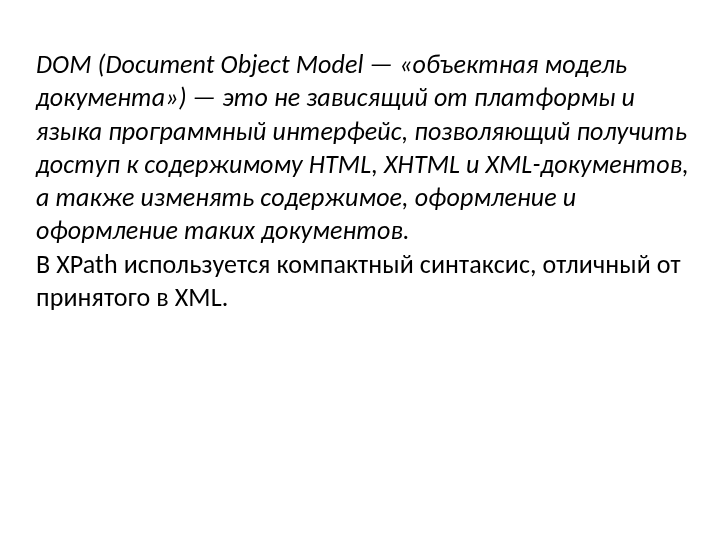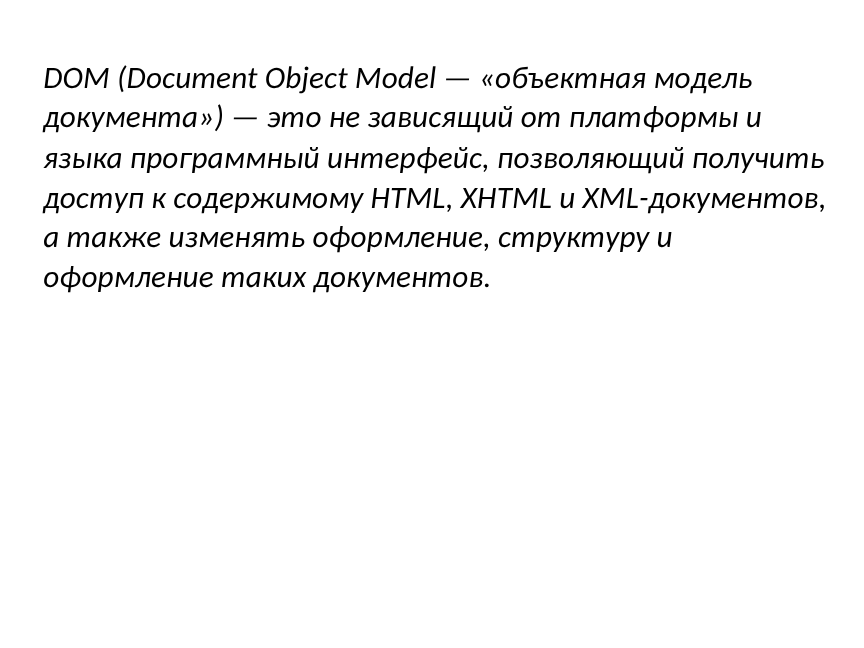--- a/index.html
+++ b/index.html
@@ -24,15 +24,16 @@
   }
   .italic {
     font-style: italic;
   }
 </style>
 </head>
 <body>
 
 <div class="page">
   <p class="para">
-    <span class="italic">DOM (Document Object Model — «объектная модель документа») — это не зависящий от платформы и языка программный интерфейс, позволяющий получить доступ к содержимому HTML, XHTML и XML-документов, а также изменять оформление, структуру и оформление таких документов.</span><br>
+    <span class="italic">DOM (Document Object Model — «объектная модель документа») — это не зависящий от платформы и языка программный интерфейс, позволяющий получить доступ к содержимому HTML, XHTML и XML-документов, а также изменять содержимое, оформление и оформление таких документов.</span><br>
+    <span> В XPath используется компактный синтаксис, отличный от принятого в XML.</span>
   </p>
 </div>
 
 </body></html>

